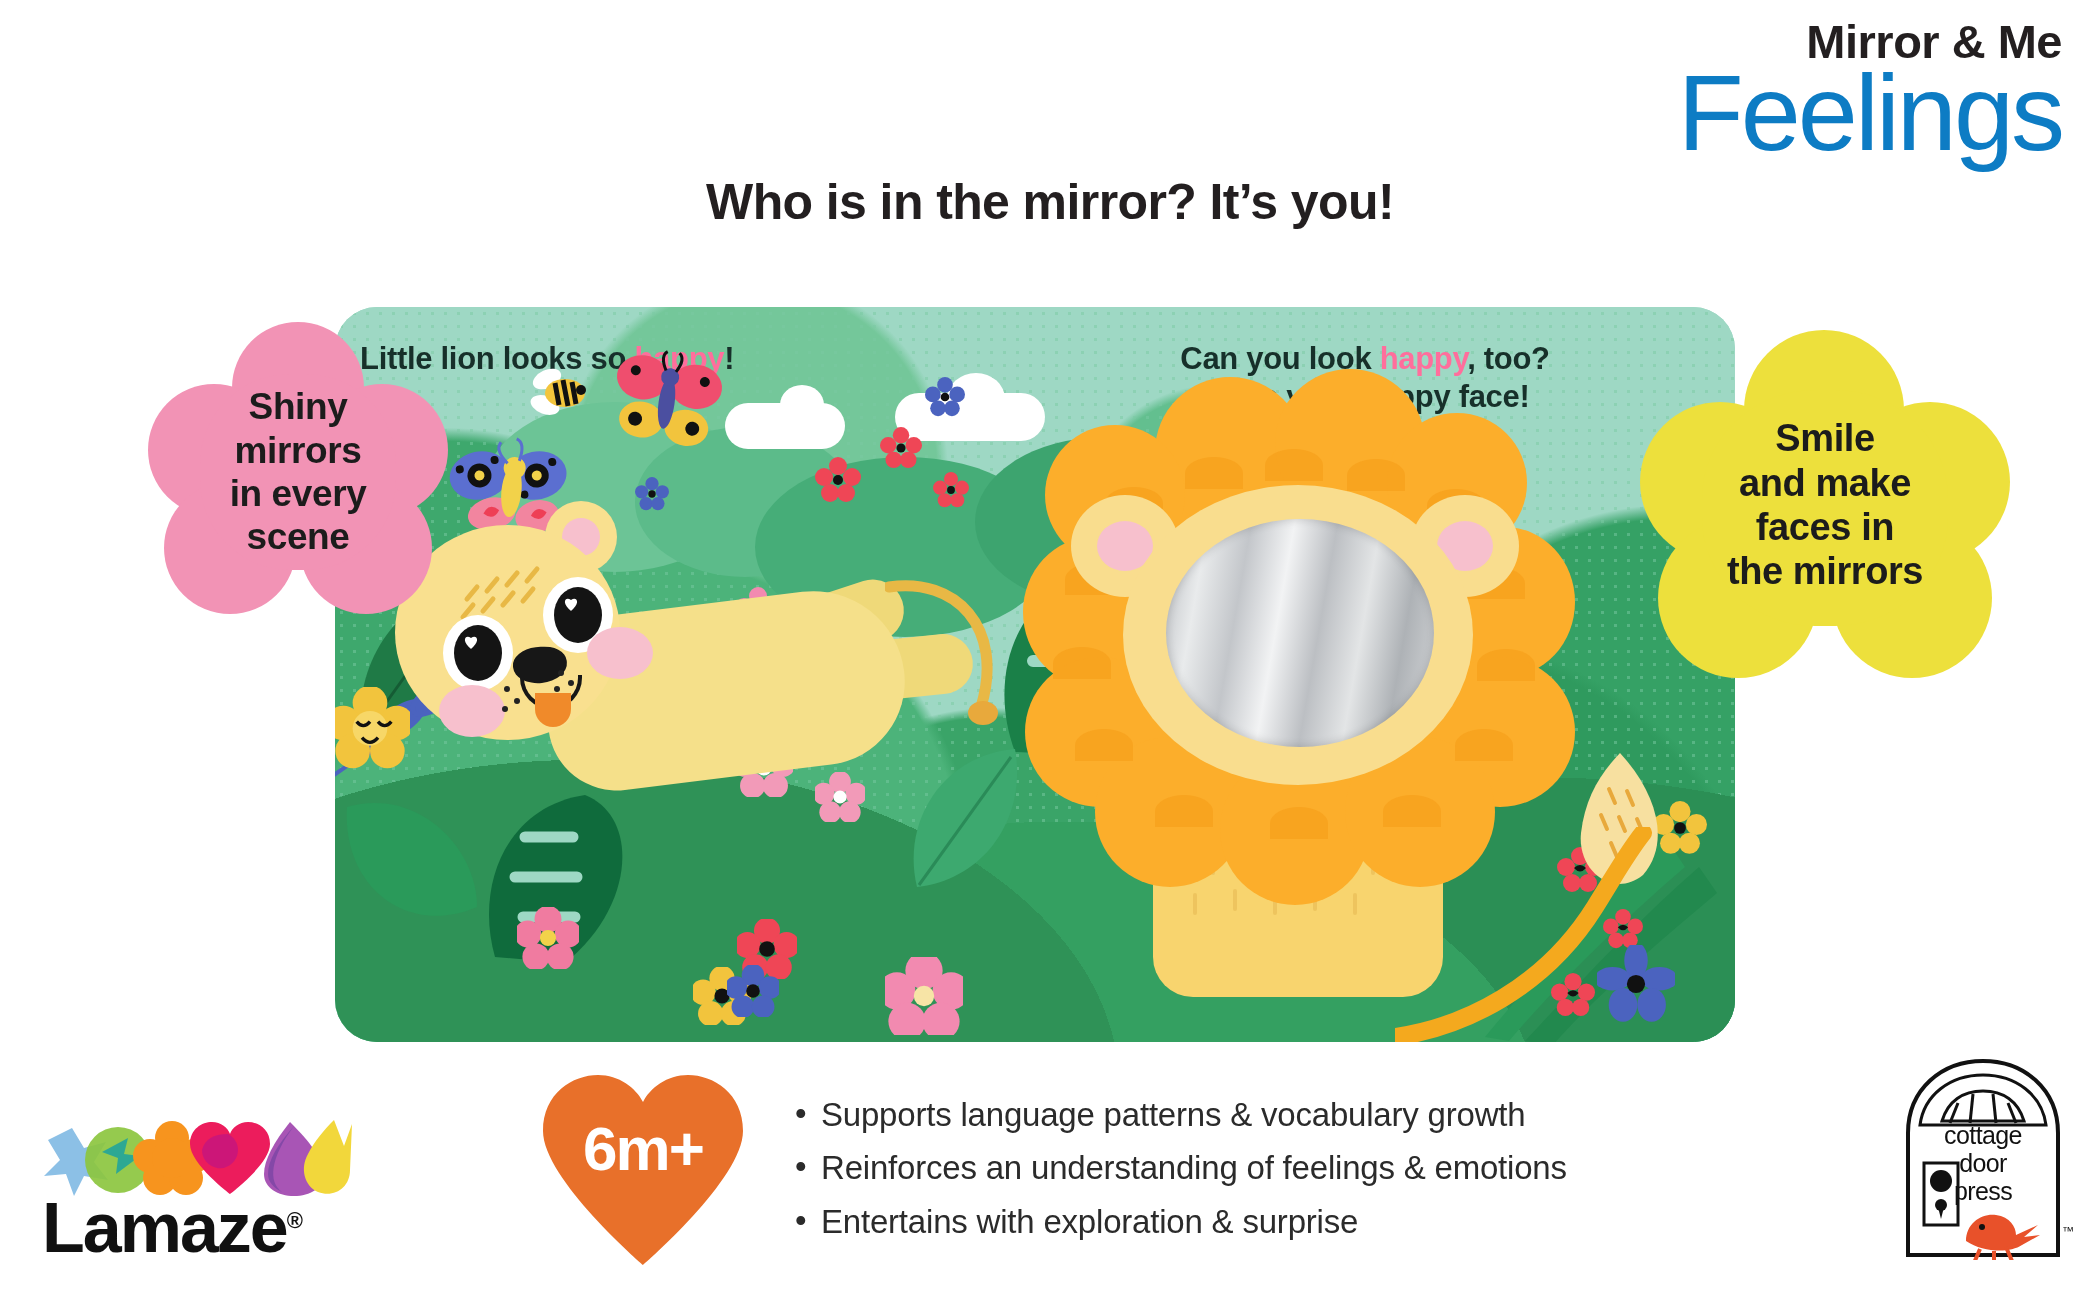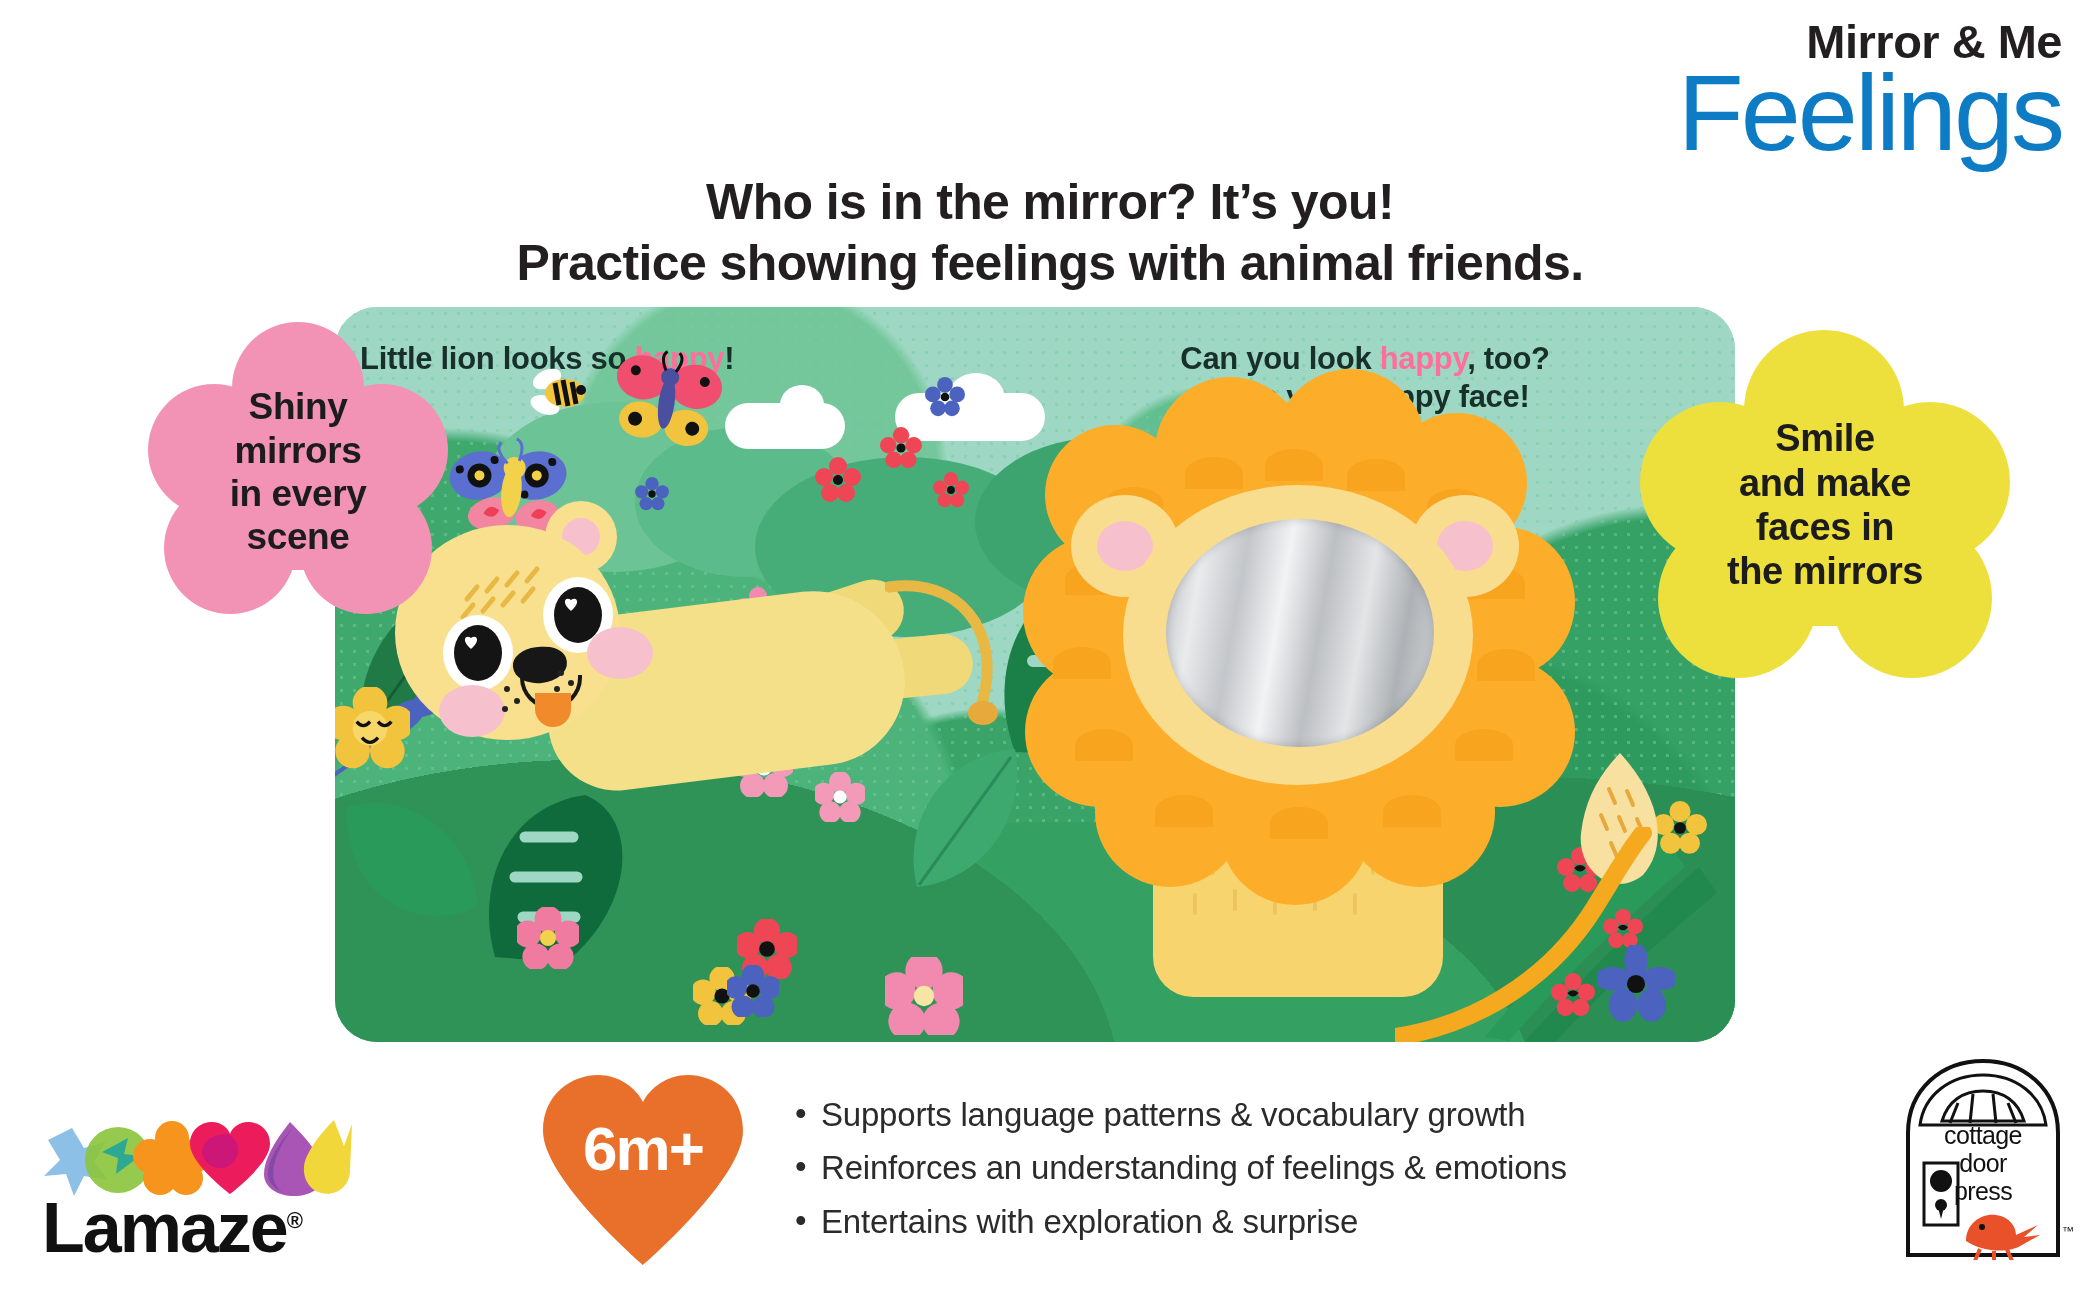--- a/index.html
+++ b/index.html
@@ -153,21 +153,20 @@
 
 <div class="page">
 
   <div class="brand">
     <div class="brand-series">Mirror &amp; Me</div>
     <div class="brand-title">Feelings</div>
   </div>
 
   <div class="headline">
     <span>Who is in the mirror? It’s you!</span>
-    <span>Practice showing feelings with animal friends.</span>
   </div>
 
   <div class="scene">
     <div class="scene-bg"></div>
     <div class="scene-dots"></div>
 
     <div class="bush" style="left:150px;top:95px;width:260px;height:170px;background:#6cc496;"></div>
     <div class="bush" style="left:300px;top:120px;width:220px;height:150px;background:#5cbb8a;"></div>
     <div class="bush" style="left:420px;top:150px;width:300px;height:180px;background:#46ad78;"></div>
     <div class="bush" style="left:640px;top:130px;width:260px;height:170px;background:#3da46f;"></div>

